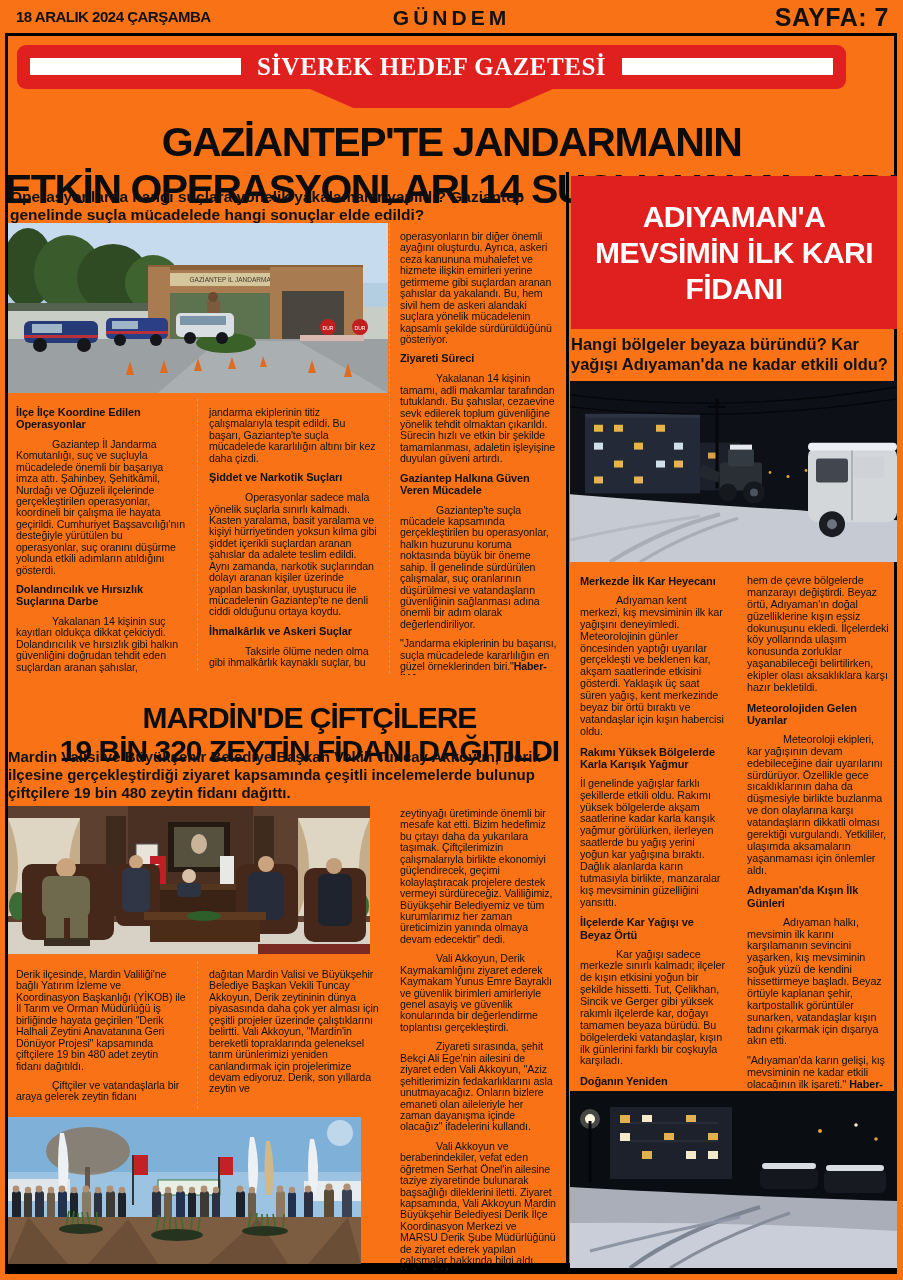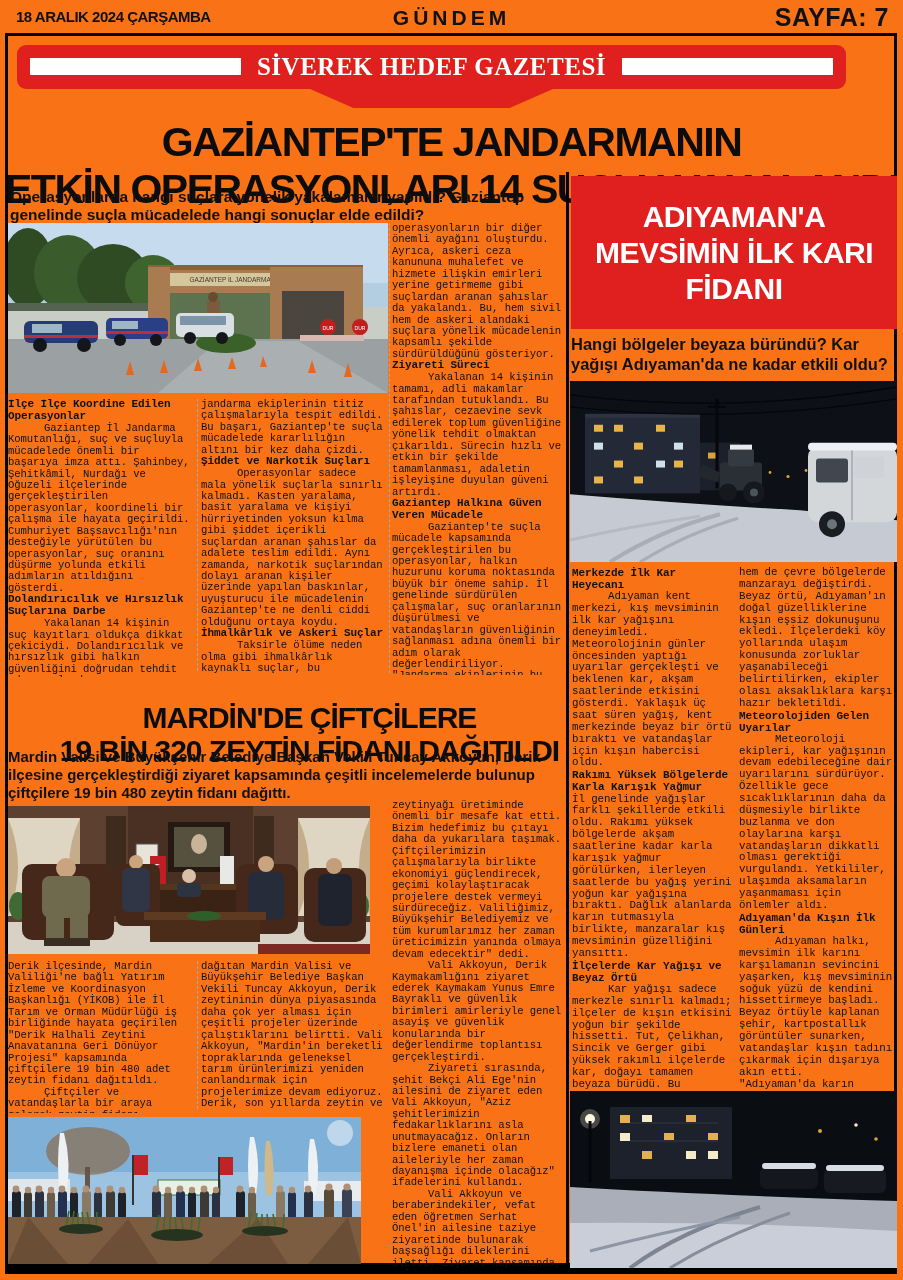--- a/index.html
+++ b/index.html
@@ -19,21 +19,21 @@
   .banner-tail{position:absolute;left:50%;top:42px;transform:translateX(-50%);width:252px;height:21px;background:var(--red);clip-path:polygon(0 0,100% 0,81% 100%,19% 100%);}
   
   .main-hl{position:absolute;left:0;top:92px;width:903px;text-align:center;font-weight:900;font-size:41px;line-height:1.13;letter-spacing:-1.5px;color:#0c0c0c;}
   .g-lead{position:absolute;left:10px;top:188px;width:552px;font-size:15.5px;font-weight:bold;line-height:1.15;}
   .m-hl{position:absolute;left:8px;top:676px;width:557px;text-align:center;font-size:30px;font-weight:900;letter-spacing:-1px;line-height:1.12;color:#0c0c0c;padding-left:23px;}
   .m-lead{position:absolute;left:8px;top:748px;width:557px;font-size:15px;font-weight:bold;line-height:1.2;}
   .a-box{position:absolute;left:571px;top:176px;width:326px;height:153px;background:var(--red);color:#fff;display:flex;flex-direction:column;justify-content:center;text-align:center;font-weight:900;font-size:30px;line-height:1.2;letter-spacing:-0.5px;}
   .a-lead{position:absolute;left:571px;top:334px;width:326px;font-size:16.5px;font-weight:bold;line-height:1.22;}
   
   .col{position:absolute;font-size:10.6px;line-height:1.08;letter-spacing:-0.1px;overflow:hidden;}
-  .col p{margin:0;font-family:Liberation Mono, monospace;}
+  .col p{margin:8px;}
   .col .sh{font-weight:bold;font-size:11px;}
   .col .pi{text-indent:36px;}
   .tag{font-weight:bold;}
   #gc1{left:8px;top:399px;width:186px;height:278px;}
   #gc2{left:201px;top:399px;width:186px;height:278px;}
   #gc3{left:392px;top:223px;width:173px;height:452px;}
   #mc1{left:8px;top:961px;width:186px;height:152px;}
   #mc2{left:201px;top:961px;width:186px;height:152px;}
   #mc3{left:392px;top:800px;width:173px;height:470px;}
   #ac1{left:572px;top:567px;width:161px;height:522px;font-size:10.8px;line-height:1.1;}

